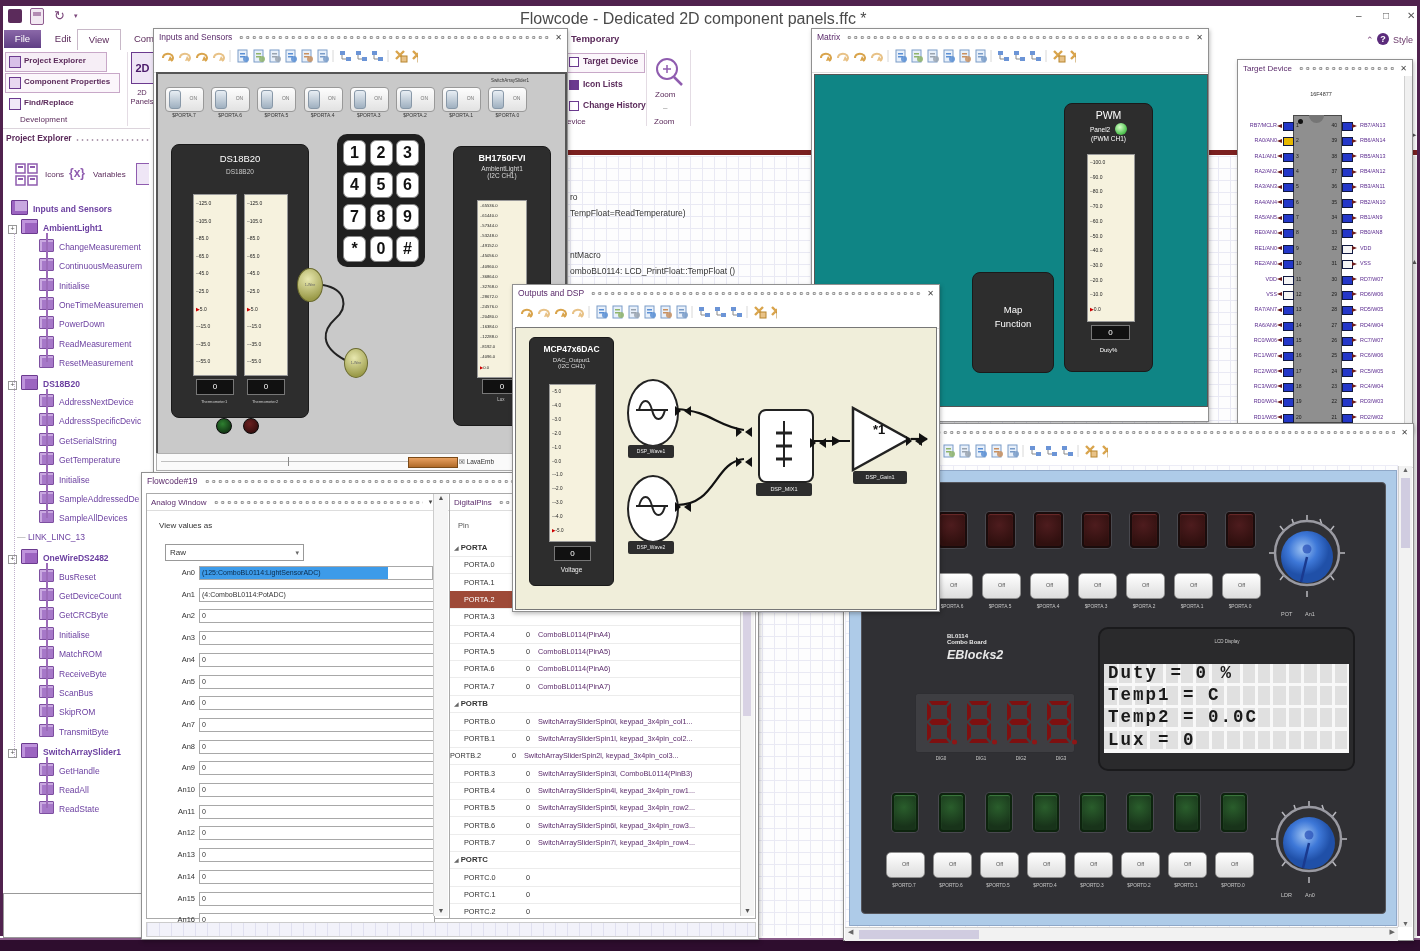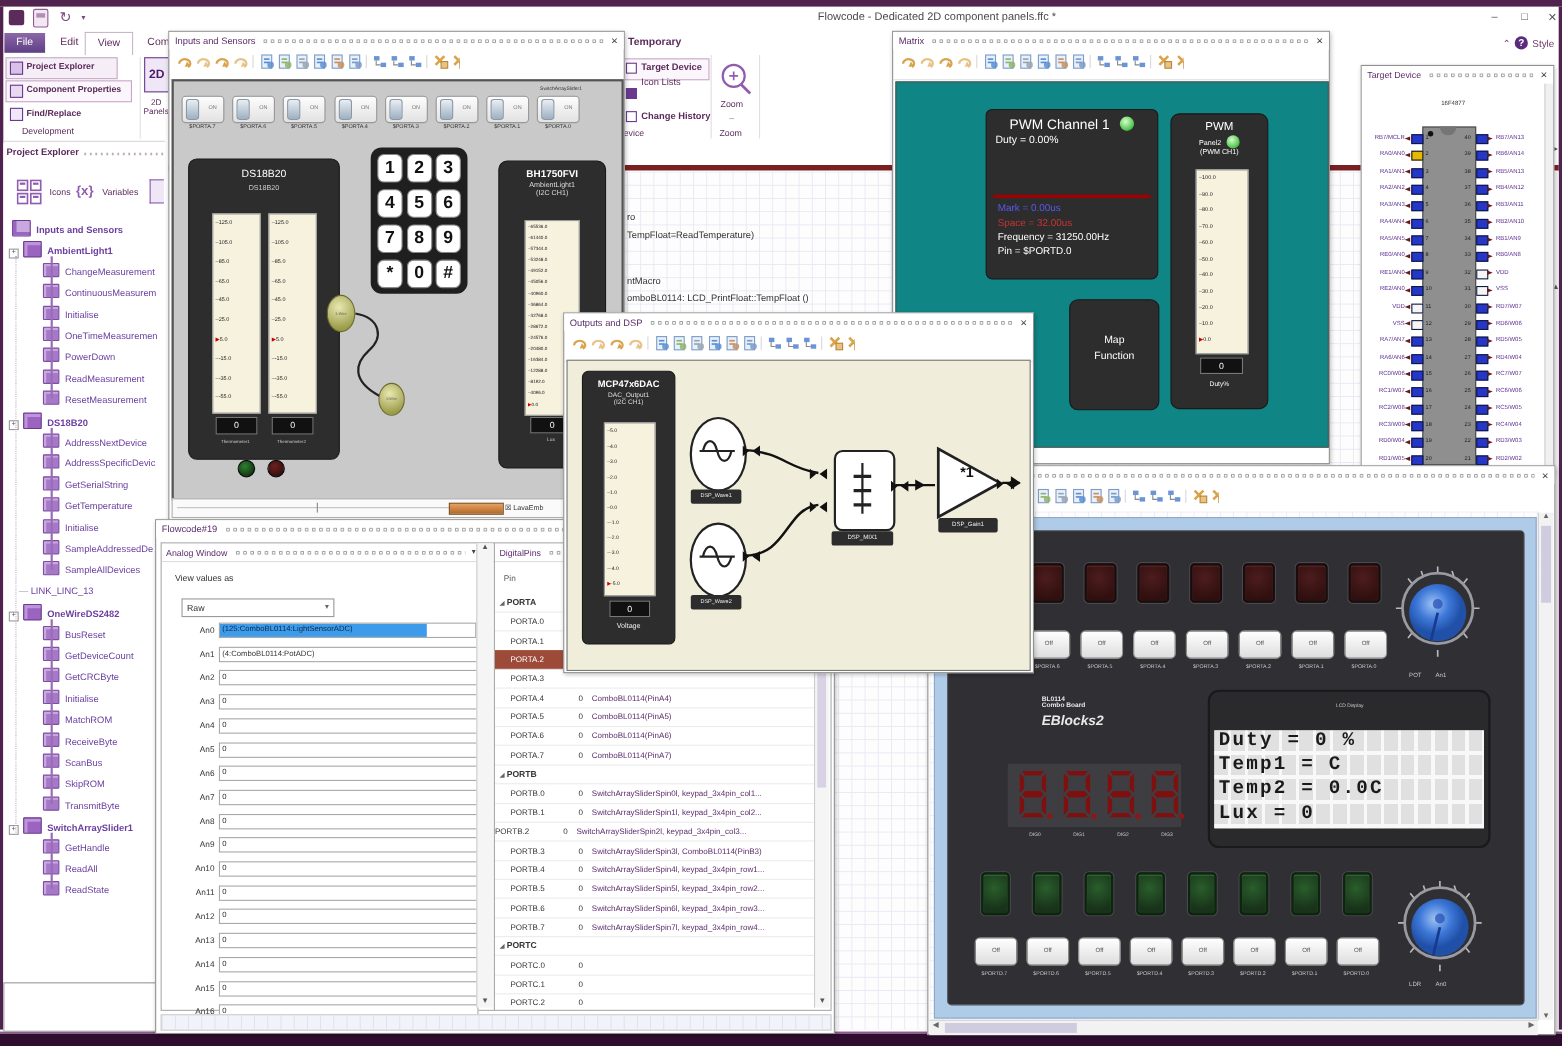--- a/index.html
+++ b/index.html
@@ -41,21 +41,21 @@
 <div class="a" style="left:0;top:0;width:1420px;height:6px;background:#50224E"></div>
 <div class="a" style="left:0;top:6px;width:3px;height:930px;background:#50224E"></div>
 <div class="a" style="left:1417px;top:6px;width:3px;height:930px;background:#50224E"></div>
 <div class="a" style="left:0;top:938px;width:1420px;height:13px;background:#2E0D2E;border-top:2px solid #8B5E8B"></div>
 <div class="a" style="left:8px;top:9px;width:14px;height:14px;background:#5B2B5B;border-radius:2px"></div>
 <div class="a" style="left:30px;top:8px;width:12px;height:15px;border:1.5px solid #8F5C8F;border-radius:2px;background:#F2E8F2">
     <div style="margin:3px 2px 0;height:4px;background:#B48CB4"></div>
   </div>
 <div class="a" style="left:54px;top:8px;font-size:13px;color:#7B477B">↻</div>
 <div class="a" style="left:74px;top:12px;font-size:7px;color:#7B477B">▾</div>
-<div class="a" style="left:520px;top:10px;width:440px;text-align:right;font-size:10px;color:#4A4A4A">Flowcode - Dedicated 2D component panels.ffc *</div>
+<div class="a" style="left:520px;top:10px;width:440px;text-align:left;font-size:16px;color:#4A4A4A">Flowcode - Dedicated 2D component panels.ffc *</div>
 <div class="a" style="left:1356px;top:10px;font-size:10px;color:#555">–</div>
 <div class="a" style="left:1383px;top:10px;font-size:10px;color:#555">□</div>
 <div class="a" style="left:1407px;top:10px;font-size:10px;color:#555">✕</div>
 <div class="a" style="left:1366px;top:35px;font-size:9px;color:#7B477B">⌃</div>
 <div class="a" style="left:1377px;top:33px;width:12px;height:12px;border-radius:50%;background:#5B2B7B;color:#FFF;font-size:9px;text-align:center;line-height:12px;font-weight:bold">?</div>
 <div class="a" style="left:1393px;top:35px;font-size:9px;color:#6B3A6B">Style</div>
 <div class="a" style="left:4px;top:30px;width:37px;height:18px;background:linear-gradient(#8A68A8,#5F3E84);color:#FFF;font-size:9.5px;text-align:center;line-height:18px">File</div>
 <div class="a" style="left:47px;top:30px;width:32px;height:18px;color:#5B2B5B;font-size:9.5px;text-align:center;line-height:18px">Edit</div>
 <div class="a" style="left:77px;top:29px;width:42px;height:20px;background:#FFF;border:1px solid #C8B8C8;border-bottom:none;color:#5B2B5B;font-size:9.5px;text-align:center;line-height:19px">View</div>
 <div class="a" style="left:124px;top:30px;width:40px;height:18px;color:#5B2B5B;font-size:9.5px;text-align:center;line-height:18px">Com</div>
@@ -69,21 +69,21 @@
 <div class="a" style="left:24px;top:98px;font-size:8px;color:#5B2B5B;font-weight:bold">Find/Replace</div>
 <div class="a" style="left:20px;top:115px;font-size:8px;color:#5B2B5B">Development</div>
 <div class="a" style="left:127px;top:52px;width:1px;height:74px;background:#E4DCE4"></div>
 <div class="a" style="left:131px;top:52px;width:21px;height:30px;border:1.5px solid #6B3A8F;background:#EFE6F6;color:#4A1A6A;font-weight:bold;font-size:11px;text-align:center;line-height:30px">2D</div>
 <div class="a" style="left:128px;top:88px;width:28px;font-size:7.5px;color:#5B2B5B;text-align:center;line-height:9px">2D<br>Panels</div>
 <div class="a" style="left:571px;top:33px;font-size:9.5px;color:#5B2B5B;font-weight:bold">Temporary</div>
 <div class="a" style="left:565px;top:53px;width:78px;height:18px;border:1px solid #C8A8C8;background:#FBF6FB"></div>
 <div class="a" style="left:569px;top:57px;width:8px;height:8px;border:1.5px solid #6B3A8F;background:#FFF"></div>
 <div class="a" style="left:583px;top:56px;font-size:8.5px;color:#5B2B5B;font-weight:bold">Target Device</div>
 <div class="a" style="left:569px;top:80px;width:8px;height:8px;border:1.5px solid #6B3A8F;background:#6B3A8F"></div>
-<div class="a" style="left:583px;top:69px;font-size:8.5px;color:#5B2B5B;font-weight:normal">Icon Lists</div>
+<div class="a" style="left:583px;top:79px;font-size:8.5px;color:#5B2B5B;font-weight:bold">Icon Lists</div>
 <div class="a" style="left:569px;top:101px;width:8px;height:8px;border:1.5px solid #6B3A8F;background:#FFF"></div>
 <div class="a" style="left:583px;top:100px;font-size:8.5px;color:#5B2B5B;font-weight:bold">Change History</div>
 <div class="a" style="left:567px;top:117px;font-size:8px;color:#5B2B5B">evice</div>
 <div class="a" style="left:646px;top:50px;width:1px;height:76px;background:#E4DCE4"></div>
 <div class="a" style="left:652px;top:56px"><svg width="34" height="32" viewBox="0 0 34 32">
 <circle cx="15" cy="13" r="10" fill="none" stroke="#8F5CAF" stroke-width="2"></circle>
 <line x1="22" y1="21" x2="30" y2="29" stroke="#8F5CAF" stroke-width="2.5"></line>
 <line x1="11" y1="13" x2="19" y2="13" stroke="#8F5CAF" stroke-width="1.5"></line>
 <line x1="15" y1="9" x2="15" y2="17" stroke="#8F5CAF" stroke-width="1.5"></line>
     </svg></div>
@@ -238,31 +238,20 @@
         <g transform="translate(233,0)">
           <path d="M3,3 l8,8 M11,3 l-8,8" stroke="#D9A44C" stroke-width="2.4"></path>
           <rect x="8" y="8" width="6" height="6" fill="#E8C287" stroke="#B8862F"></rect>
         </g>
         <g transform="translate(250,0)">
           <path d="M3,3 l8,8 M11,3 l-8,8" stroke="#D9A44C" stroke-width="2.4"></path>
           <rect x="8" y="8" width="6" height="6" fill="#E8C287" stroke="#B8862F"></rect>
         </g>
       </svg></div>
     <div class="a" style="left:2px;top:45px;width:392px;height:331px;background:#0F8585;border:1px solid #555">
-      <div class="dk" style="left:81px;top:24px;width:155px;height:153px;border-radius:6px">
-        <div style="margin-top:6px;font-size:12.5px">PWM Channel 1 <span style="display:inline-block;width:13px;height:13px;border-radius:50%;background:radial-gradient(circle at 40% 35%,#D6FFC8,#52C452 65%,#2A7A2A);vertical-align:-2px;margin-left:6px"></span></div>
-        <div style="text-align:left;margin-left:8px;font-size:9.5px;margin-top:2px">Duty = 0.00%</div>
-        <div style="margin:44px 6px 0;height:3px;background:#A00000"></div>
-        <div style="text-align:left;margin-left:10px;font-size:9px;line-height:13px;margin-top:3px">
-          <div style="color:#5A5AEE">Mark = 0.00us</div>
-          <div style="color:#CC3333">Space = 32.00us</div>
-          <div>Frequency = 31250.00Hz</div>
-          <div>Pin = $PORTD.0</div>
-        </div>
-      </div>
       <div class="dk" style="left:249px;top:28px;width:87px;height:267px">
         <div style="margin-top:5px;font-size:10.5px">PWM</div>
         <div style="font-size:6.5px;margin-top:2px">Panel2 <span style="display:inline-block;width:12px;height:12px;border-radius:50%;background:radial-gradient(circle at 40% 35%,#D6FFC8,#52C452 65%,#2A7A2A);vertical-align:-3px;margin-left:3px"></span></div>
         <div style="font-size:6.5px">(PWM CH1)</div>
         <div class="cream" style="left:22px;top:50px;width:46px;height:166px">
           <div class="ticks" style="font-size:5.0px;line-height:14.7px;">
             <div><span class="tk">–</span>100.0</div>
             <div><span class="tk">–</span>90.0</div>
             <div><span class="tk">–</span>80.0</div>
             <div><span class="tk">–</span>70.0</div>

